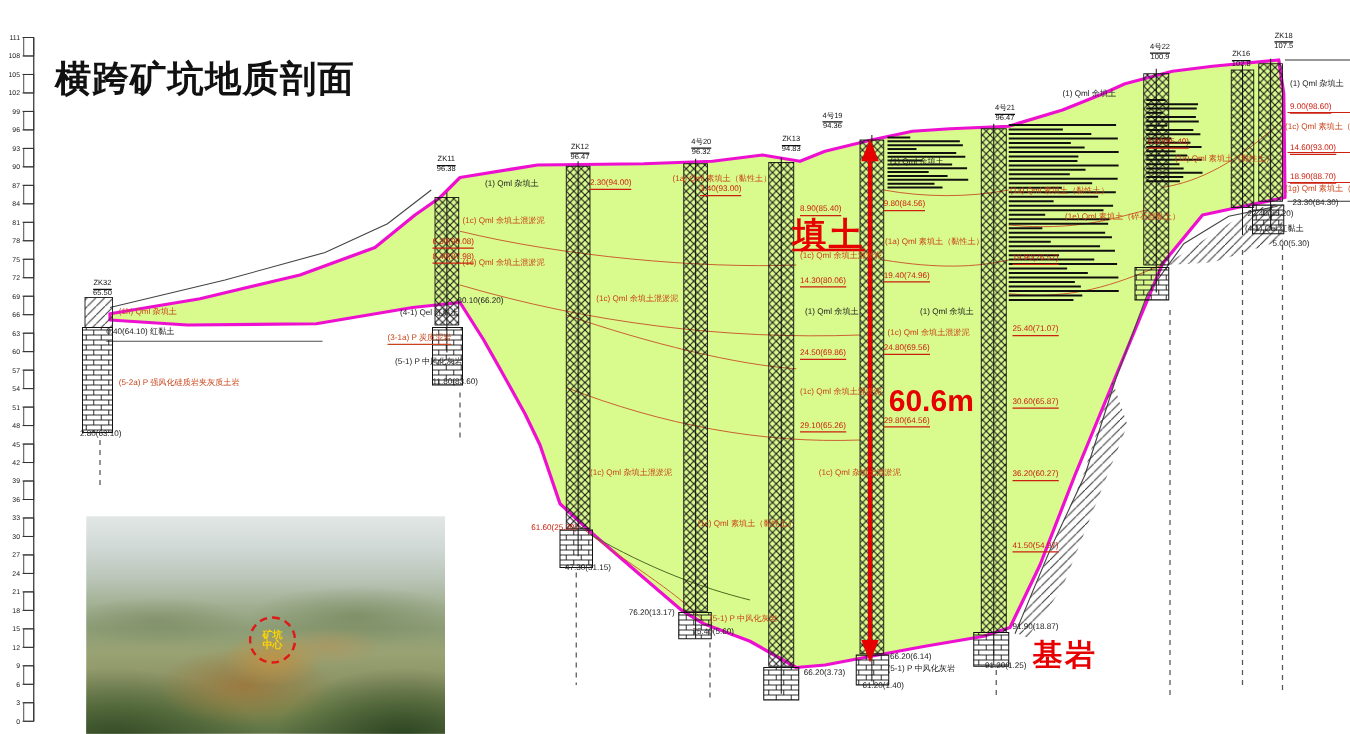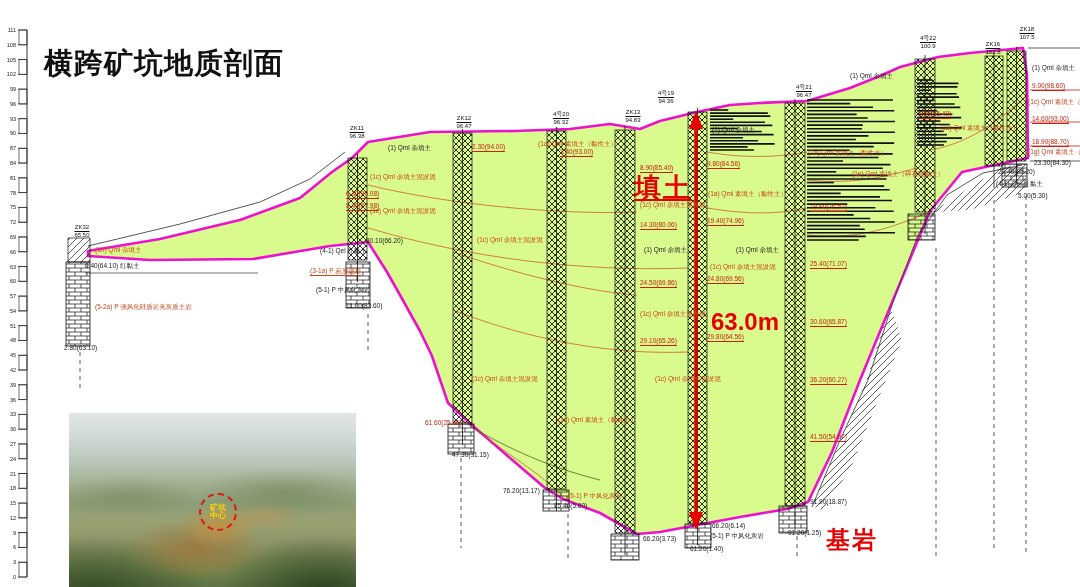--- a/index.html
+++ b/index.html
@@ -286,22 +286,22 @@
   <div class="photo">
     <div class="pit-circle">
       <div class="t">
         <div>矿坑</div>
         <div>中心</div>
       </div>
     </div>
   </div>
 
   <div class="big-red" style="left:634px;top:170px;font-size:27px;letter-spacing:2px;text-decoration:underline;">填土</div>
-  <div class="big-red" style="left:711px;top:308px;font-size:24px;">63.0m</div>
-  <div class="big-red" style="left:826px;top:524px;font-size:24px;letter-spacing:2px;">基岩</div>
+  <div class="big-red" style="left:711px;top:308px;font-size:24px;">60.6m</div>
+  <div class="big-red" style="left:826px;top:508px;font-size:24px;letter-spacing:2px;">基岩</div>
 
   <div id="labels-layer">
       <div class="lbl" style="left: 388px; top: 146px; font-size: 6.5px; color: rgb(34, 34, 34);">(1) Qml 杂填土</div>
       <div class="lbl" style="left: 712px; top: 128px; font-size: 6.5px; color: rgb(34, 34, 34);">(1) Qml 余填土</div>
       <div class="lbl" style="left: 850px; top: 74px; font-size: 6.5px; color: rgb(34, 34, 34);">(1) Qml 余填土</div>
       <div class="lbl" style="left: 1032px; top: 66px; font-size: 6.5px; color: rgb(34, 34, 34);">(1) Qml 杂填土</div>
       <div class="lbl" style="left: 644px; top: 248px; font-size: 6.5px; color: rgb(34, 34, 34);">(1) Qml 余填土</div>
       <div class="lbl" style="left: 736px; top: 248px; font-size: 6.5px; color: rgb(34, 34, 34);">(1) Qml 余填土</div>
       <div class="lbl" style="left: 370px; top: 175px; font-size: 6.5px; color: rgb(200, 68, 26);">(1c) Qml 余填土混淤泥</div>
       <div class="lbl" style="left: 370px; top: 209px; font-size: 6.5px; color: rgb(200, 68, 26);">(1c) Qml 余填土混淤泥</div>

